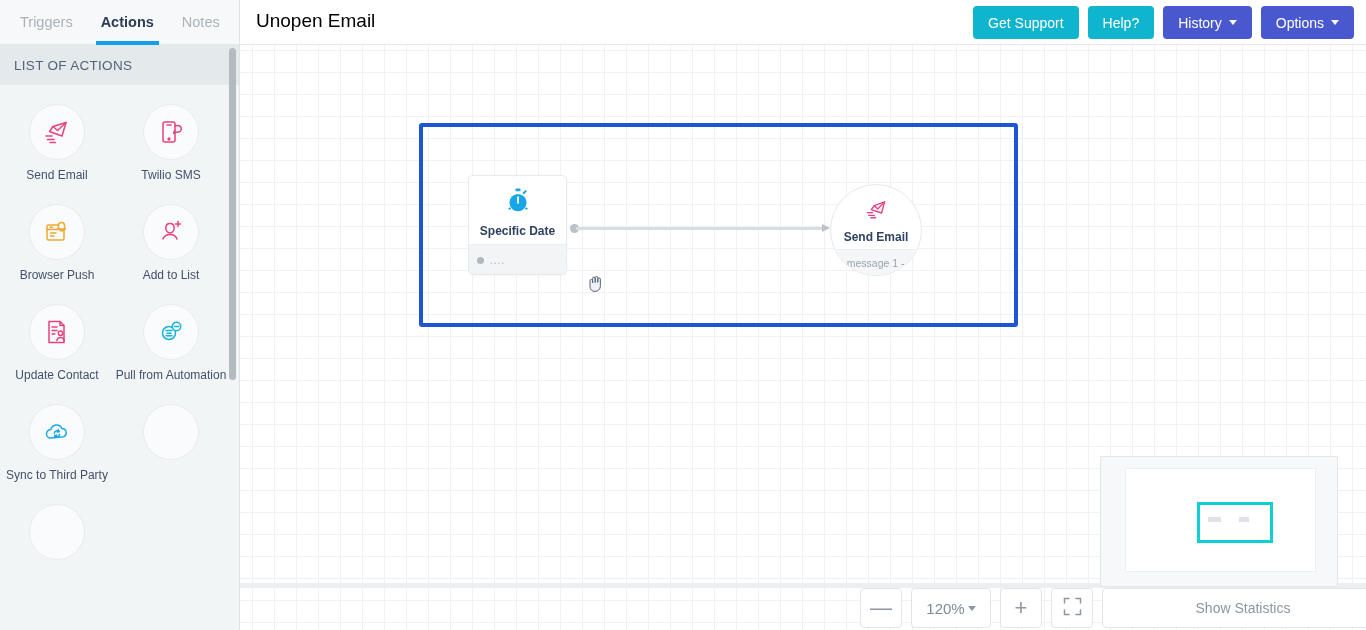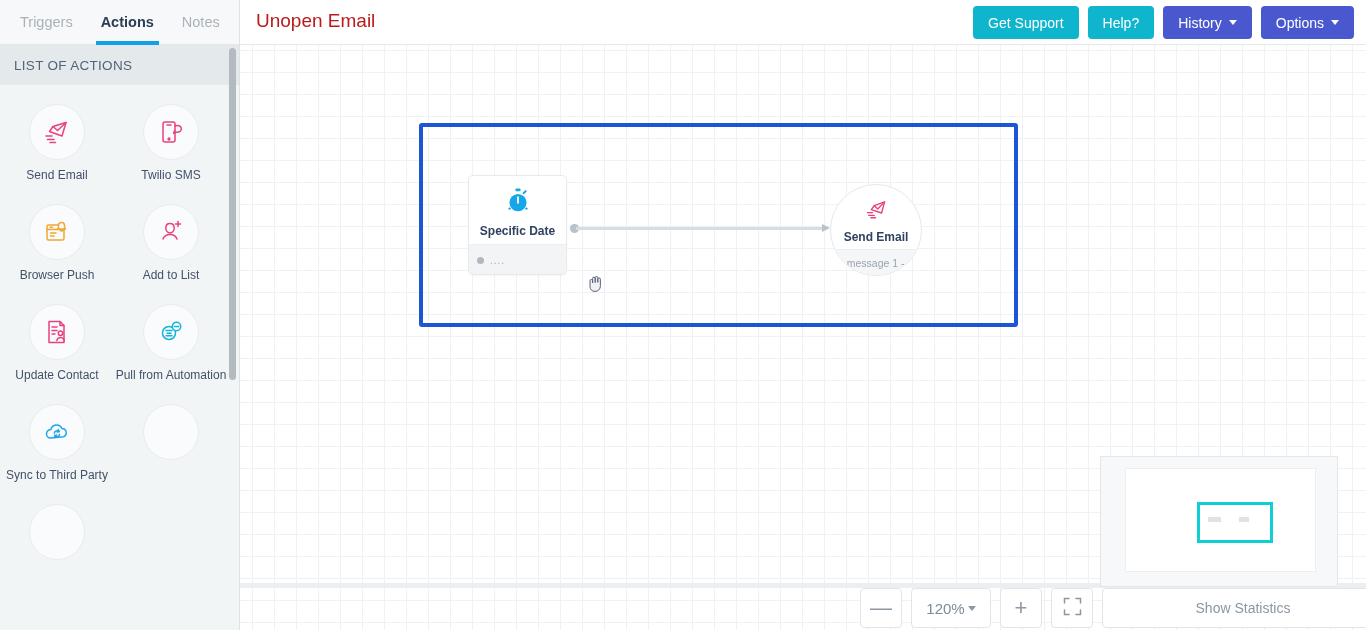--- a/index.html
+++ b/index.html
@@ -102,21 +102,21 @@
     position: absolute;
     left: 240px; top: 0;
     width: 1126px; height: 45px;
     background: #ffffff;
     border-bottom: 1px solid #e4e8eb;
   }
   #page-title {
     position: absolute;
     left: 16px; top: 10px;
     font-size: 19px;
-    color: #b91c1c;
+    color: #000000;
     font-weight: normal;
   }
   #header-buttons {
     position: absolute;
     right: 12px; top: 6px;
     display: flex; gap: 9px;
   }
   .hbtn {
     height: 33px;
     border-radius: 4px;

